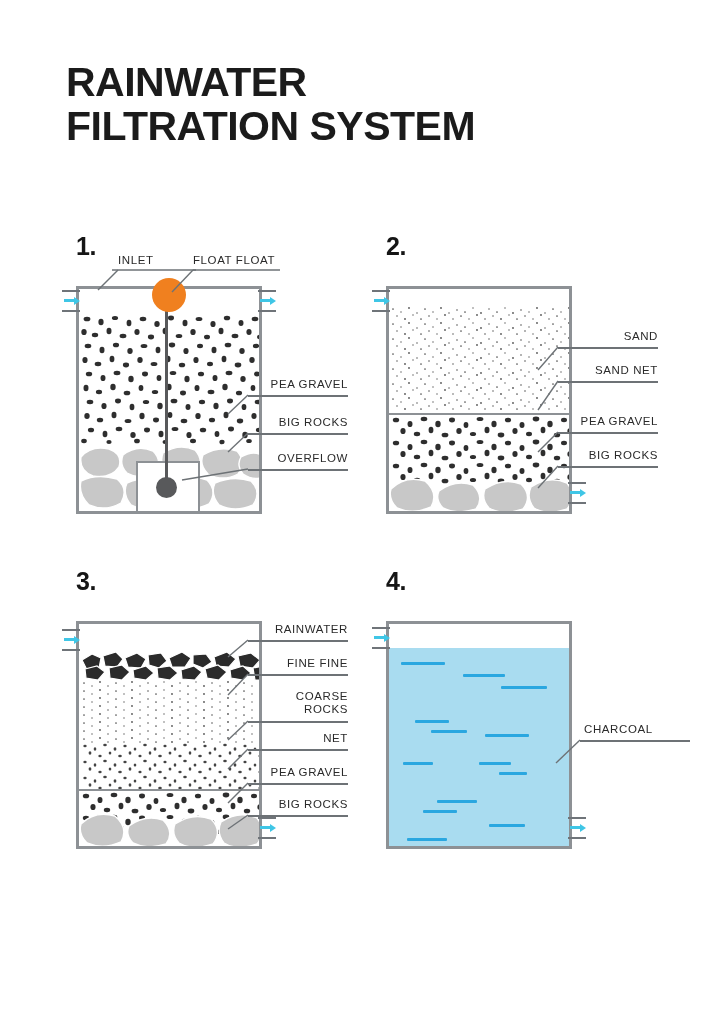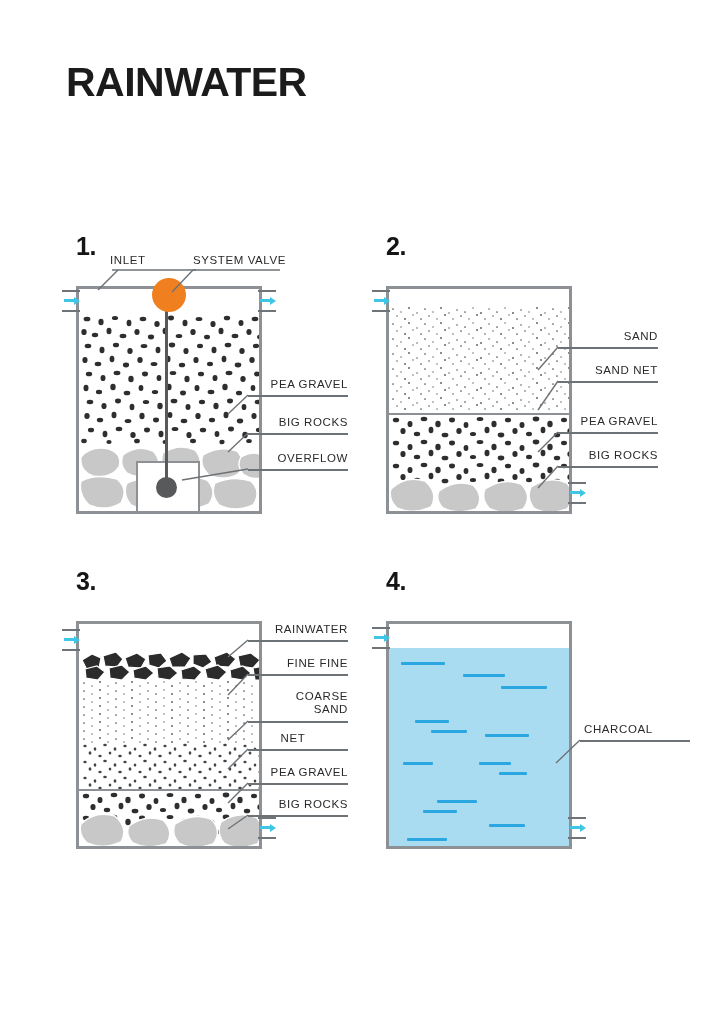--- a/index.html
+++ b/index.html
@@ -40,20 +40,21 @@
   .water{position:absolute;left:0;right:0;background:#a9dcf0;}
   .wdash{position:absolute;height:3px;background:#2aa7e0;border-radius:1px;}
 </style>
 </head>
 <body>
 
 <div id="stage">
 
   <div class="title">
     <span>RAINWATER</span>
+    <span class="l2">FILTRATION SYSTEM</span>
   </div>
 
   <div class="panel" style="left:0;top:0;width:360px;height:540px;">
     <div class="pnum" style="left:76px;top:232px;">1.</div>
 
     <div class="tank" style="left:76px;top:286px;width:186px;height:228px;">
       <div class="tank-inner">
 
         <div class="layer" style="top:24px;height:132px;">
           <svg width="186" height="132" viewBox="0 0 186 132">
@@ -221,22 +222,22 @@
       <div class="ahead" style="left:12px;top:6.5px;"></div>
     </div>
 
     <div class="pipe" style="left:258px;top:290px;width:18px;height:22px;">
       <div class="pbar" style="top:0;"></div>
       <div class="pbar" style="top:20px;"></div>
       <div class="arrow" style="top:9px;width:12px;"></div>
       <div class="ahead" style="left:12px;top:6.5px;"></div>
     </div>
 
-    <div class="lab" style="left:110px;top:254px;width:64px;text-align:left;">INLET</div>
-    <div class="lab" style="left:193px;top:254px;width:96px;text-align:left;">SYSTEM VALVE</div>
+    <div class="lab" style="left:118px;top:254px;width:64px;text-align:left;">INLET</div>
+    <div class="lab" style="left:193px;top:254px;width:96px;text-align:left;">FLOAT FLOAT</div>
 
     <div class="lab" style="left:238px;top:378px;width:110px;">PEA GRAVEL</div>
     <div class="rule" style="left:248px;top:395px;width:100px;"></div>
 
     <div class="lab" style="left:238px;top:416px;width:110px;">BIG ROCKS</div>
     <div class="rule" style="left:248px;top:433px;width:100px;"></div>
 
     <div class="lab" style="left:238px;top:452px;width:110px;">OVERFLOW</div>
     <div class="rule" style="left:248px;top:469px;width:100px;"></div>
 
@@ -588,24 +589,24 @@
       <div class="ahead" style="left:12px;top:6.5px;"></div>
     </div>
 
     <div class="lab" style="left:238px;top:288px;width:110px;">RAINWATER</div>
     <div class="rule" style="left:248px;top:305px;width:100px;"></div>
 
     <div class="lab" style="left:238px;top:322px;width:110px;">FINE FINE</div>
     <div class="rule" style="left:248px;top:339px;width:100px;"></div>
 
     <div class="lab" style="left:238px;top:355px;width:110px;">COARSE
-SAND</div>
+ROCKS</div>
     <div class="rule" style="left:248px;top:386px;width:100px;"></div>
 
-    <div class="lab" style="left:238px;top:397px;width:110px;text-align:center;">NET</div>
+    <div class="lab" style="left:238px;top:397px;width:110px;">NET</div>
     <div class="rule" style="left:248px;top:414px;width:100px;"></div>
 
     <div class="lab" style="left:238px;top:431px;width:110px;">PEA GRAVEL</div>
     <div class="rule" style="left:248px;top:448px;width:100px;"></div>
 
     <div class="lab" style="left:238px;top:463px;width:110px;">BIG ROCKS</div>
     <div class="rule" style="left:248px;top:480px;width:100px;"></div>
 
     <svg class="leaders" width="360" height="540">
       <g stroke="#6d7276" stroke-width="1.4" fill="none">

